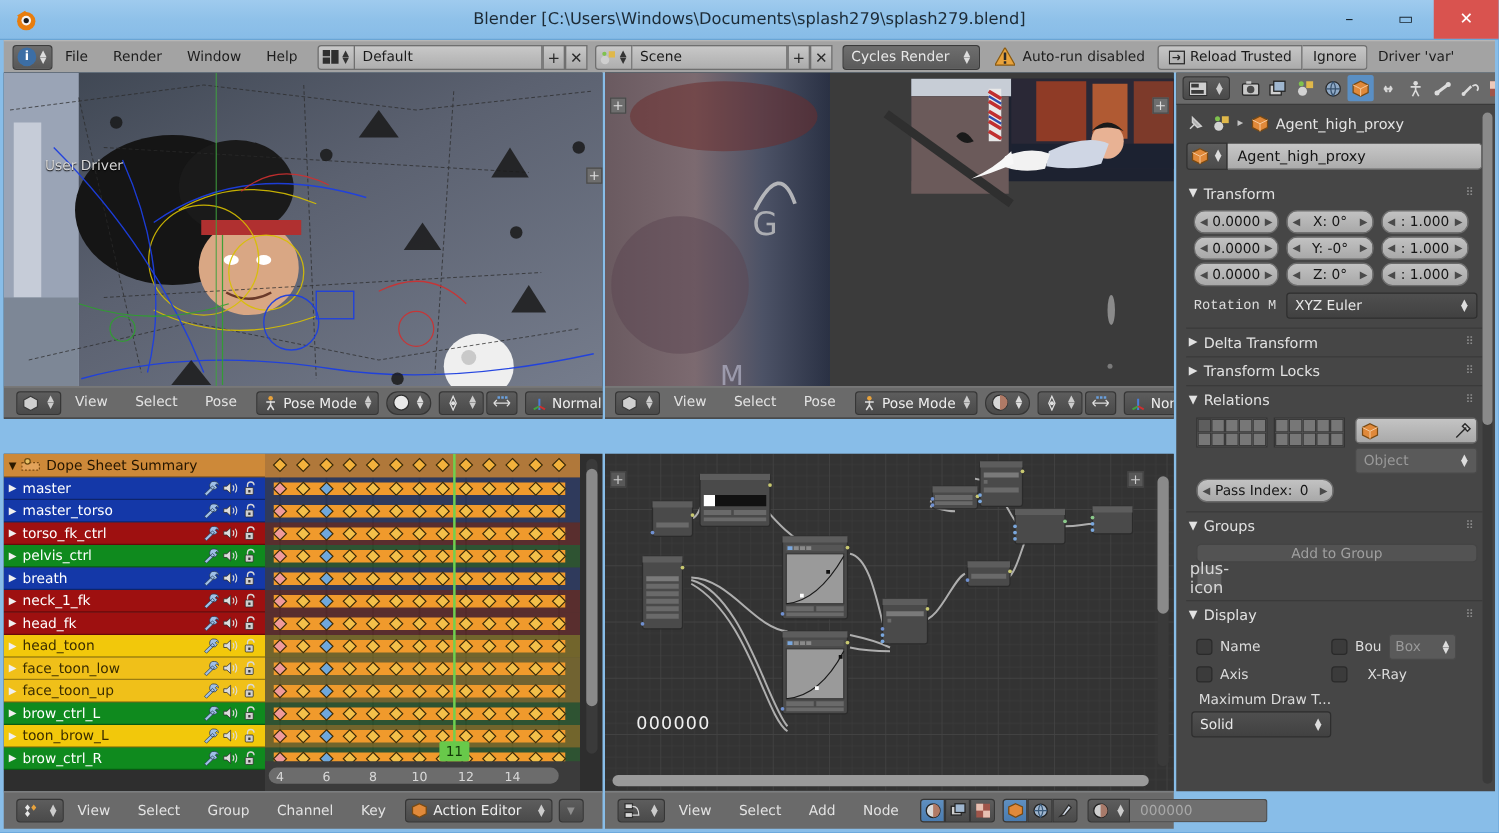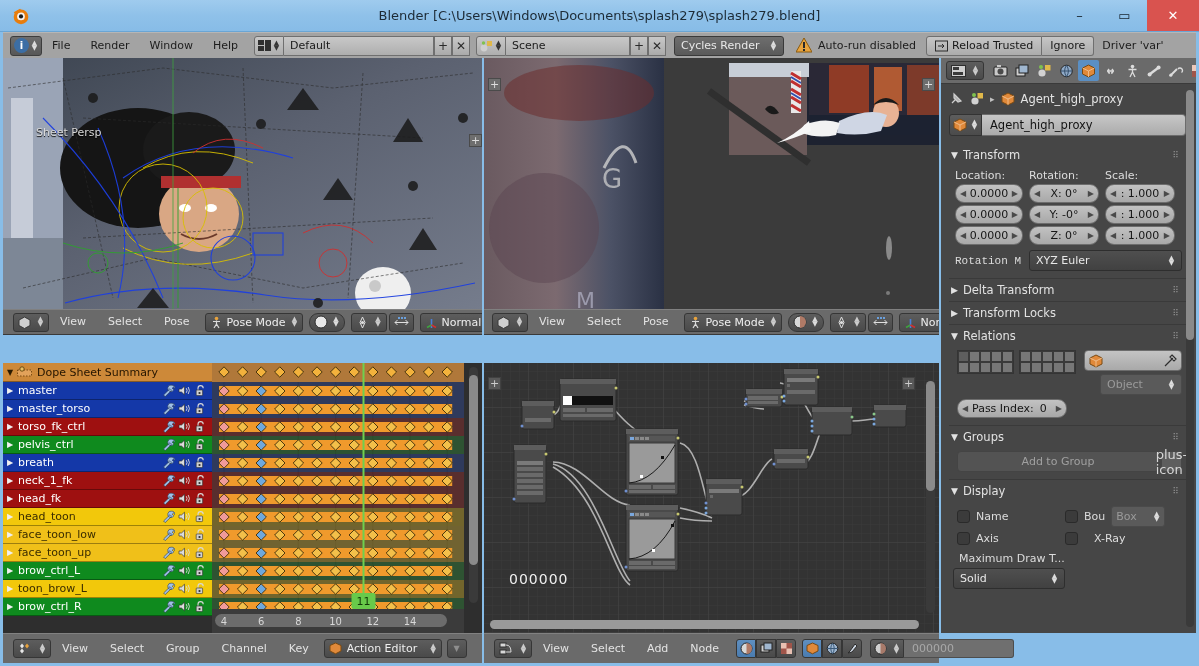--- a/index.html
+++ b/index.html
@@ -314,21 +314,21 @@
           <polygon points="420,170 434,192 406,192"></polygon>
           <circle cx="258" cy="66" r="5"></circle>
             <circle cx="410" cy="128" r="5"></circle>
             <circle cx="90" cy="40" r="5"></circle>
           <circle cx="315" cy="245" r="5"></circle>
             <circle cx="460" cy="60" r="5"></circle>
         </g>
         <path d="M170 0 L170 251" stroke="#3fa33f" stroke-width="1" opacity="0.8"></path>
       </svg>
     </div>
-    <div class="vp-overlay-text" style="left:33px;top:68px;">Sheet Persp</div>
+    <div class="vp-overlay-text" style="left:33px;top:68px;">User Driver</div>
     <div class="vp-overlay-text" style="left:80px;top:255px;color:#c8c8c8;">(11) Agent_high_proxy : head_top_ctrl</div>
     <div style="position:absolute;left:466px;top:76px;width:13px;height:13px;background:#6e6e6e;border:1px solid #4a4a4a;color:#ddd;font-size:11px;text-align:center;line-height:11px;">+</div>
 
     <div class="area-hdr" style="bottom:0;">
       <div class="ah-combo" style="margin-left:10px;">
         <svg width="13" height="13" viewBox="0 0 13 13">
           <polygon points="6.5,1 12,4 12,9.5 6.5,12.5 1,9.5 1,4" fill="#cfcfcf" stroke="#3a3a3a"></polygon>
         </svg>
         <span class="updown">▲<br>▼</span>
       </div>
@@ -1316,25 +1316,20 @@
           <span class="updown">▲<br>▼</span>
         </div>
         <div style="flex:1;height:22px;display:flex;align-items:center;padding-left:8px;background:linear-gradient(to bottom,#c7c7c7,#ababab);border:1px solid #6c6c6c;border-left:0;border-radius:0 4px 4px 0;color:#131313;font-size:11.5px;">Agent_high_proxy</div>
       </div>
 
       <div class="prop-panel-title" style="border-bottom:none;padding-left:2px;">
         <span style="font-size:9px;">▼</span>
         <span>Transform</span>
         <span class="grip">⠿</span>
       </div>
-      <div style="display:flex;gap:6px;padding:3px 4px 0 6px;">
-        <div style="width:68px;" class="lbl">Location:</div>
-        <div style="width:70px;" class="lbl">Rotation:</div>
-        <div style="width:70px;" class="lbl">Scale:</div>
-      </div>
       <div style="display:flex;gap:6px;padding:2px 4px 0 6px;">
         <div style="width:68px;display:flex;flex-direction:column;gap:2px;" id="loc-col">
             <div class="numfield">
               <span class="ar l">◀</span>
               <span>0.0000</span>
               <span class="ar r">▶</span>
             </div>
             <div class="numfield">
               <span class="ar l">◀</span>
               <span>0.0000</span>
@@ -1438,21 +1433,21 @@
         <div style="flex:1;display:flex;flex-direction:column;gap:3px;">
           <div style="display:flex;align-items:center;height:21px;border-radius:4px;background:linear-gradient(to bottom,#c4c4c4,#a9a9a9);border:1px solid #6c6c6c;padding:0 4px;justify-content:space-between;">
             <svg width="14" height="14" viewBox="0 0 14 14">
               <polygon points="7,1 13,4 13,10 7,13 1,10 1,4" fill="#e0893a" stroke="#7a4a12"></polygon>
               <path d="M1 4 L7 7 L13 4 M7 7 V13" stroke="#f3c79a" stroke-width="0.8" fill="none"></path>
             </svg>
             <svg width="14" height="14" viewBox="0 0 14 14">
               <path d="M2 12 L6 8 M6 8 L10 4 M9 1 L13 5 L11 7 L7 3 Z" stroke="#2e2e2e" stroke-width="1.2" fill="#cfcfcf"></path>
             </svg>
           </div>
-          <div class="greybox" style="justify-content:space-between;margin-left:16px;">
+          <div class="greybox" style="justify-content:space-between;">
             <span>Object</span>
             <span class="updown">▲<br>▼</span>
           </div>
         </div>
       </div>
       <div style="padding:4px 4px 0 8px;">
         <div class="numfield" style="width:110px;justify-content:flex-start;padding-left:14px;gap:6px;">
           <span class="ar l">◀</span>
           <span>Pass Index:</span>
           <span>0</span>
@@ -1460,21 +1455,21 @@
         </div>
       </div>
 
       <div style="border-top:1px solid #3a3a3a;margin-top:7px;"></div>
 
       <div class="prop-panel-title" style="border-bottom:none;padding-left:2px;">
         <span style="font-size:9px;">▼</span>
         <span>Groups</span>
         <span class="grip">⠿</span>
       </div>
-      <div style="display:flex;gap:2px;padding:3px 4px 0 8px;">
+      <div style="display:flex;gap:2px;padding:3px 4px 0 8px;flex-direction:column;">
         <div style="flex:1;height:21px;display:flex;align-items:center;justify-content:center;background:#535353;border:1px solid #444;border-radius:4px;color:#a0a0a0;font-size:11px;">Add to Group</div>
         <div style="width:21px;height:21px;display:flex;align-items:center;justify-content:center;background:#5e5e5e;border:1px solid #474747;border-radius:4px;color:#d6d6d6;font-size:13px;">plus-icon</div>
       </div>
 
       <div style="border-top:1px solid #3a3a3a;margin-top:7px;"></div>
 
       <div class="prop-panel-title" style="border-bottom:none;padding-left:2px;">
         <span style="font-size:9px;">▼</span>
         <span>Display</span>
         <span class="grip">⠿</span>

